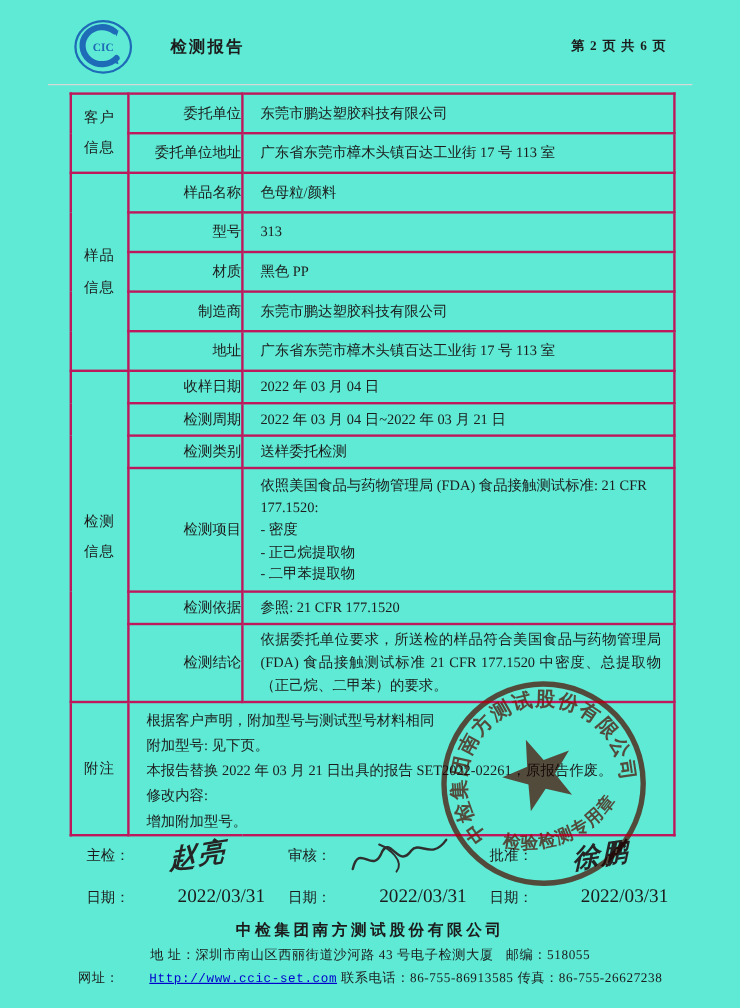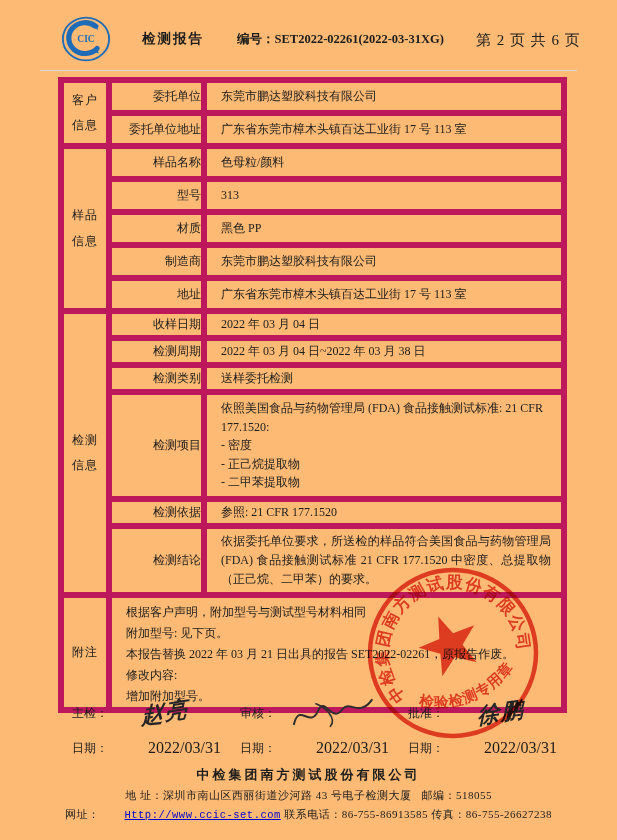--- a/index.html
+++ b/index.html
@@ -1,32 +1,32 @@
 <!DOCTYPE html>
 <html><head>
 <meta charset="utf-8">
 <style>
   * { margin:0; padding:0; box-sizing:border-box; }
   html,body { background:#ffffff; }
   .page {
     position:relative; width:617px; height:840px; margin:0 auto;
-    background:#fdba74; overflow:hidden;
+    background:#5eead4; overflow:hidden;
     font-family:"Liberation Serif","DejaVu Serif",serif;
     color:#1c1c1c;
   }
   
   .header { position:absolute; left:0; top:0; width:617px; height:70px; }
   .logo { position:absolute; left:60px; top:15px; width:52px; height:48px; }
   .hdr-title { position:absolute; left:142px; top:30px; font-size:13.5px; font-weight:bold; letter-spacing:2px; }
   .hdr-no { position:absolute; left:237px; top:31px; font-size:12.5px; font-weight:bold; }
-  .hdr-page { position:absolute; left:476px; top:31px; font-size:15px; font-weight:normal; letter-spacing:1px; white-space:nowrap; }
+  .hdr-page { position:absolute; left:476px; top:31px; font-size:11px; font-weight:bold; letter-spacing:1px; white-space:nowrap; }
   .hdr-divider { position:absolute; left:40px; top:70px; width:537px; height:1px; background:#d9d9d9; }
   
   table.report { position:absolute; left:58px; top:77px; width:503px; border-collapse:collapse; table-layout:fixed; }
-  table.report td { border:6px solid #be185d; font-size:12px; vertical-align:middle; overflow:hidden; }
+  table.report td { border:2px solid #be185d; font-size:12px; vertical-align:middle; overflow:hidden; }
   col.c1 { width:48px; } col.c2 { width:95px; } col.c3 { width:360px; }
   td.group { text-align:center; line-height:2.1; letter-spacing:1px; }
   td.lbl { padding-left:12px;text-align:right; }
   td.val { padding-left:14px; padding-right:10px; }
   .preline { white-space:pre-line; }
   tr.rh-a { height:33px; } tr.rh-b { height:27px; }
   tr.rh-c { height:92px; } tr.rh-d { height:57px; } tr.rh-e { height:105px; }
   td.val.multi { line-height:1.55; padding-top:4px; padding-bottom:4px; }
   td.val.concl { line-height:1.58; text-align:justify; padding-top:3px; padding-bottom:3px; }
   td.val.note { line-height:1.75; padding-top:4px; }
@@ -60,21 +60,20 @@
 <div class="page">
 
   <div class="header">
     <svg class="logo" viewBox="0 0 60 56">
       <ellipse cx="30" cy="28" rx="27" ry="25" fill="none" stroke="#1e6bb8" stroke-width="2.2"></ellipse>
       <path d="M 41 13 A 19 18 0 1 0 43 39" fill="none" stroke="#1e6bb8" stroke-width="6" stroke-linecap="round"></path>
       <path d="M 41 13 l 4 -1 l -2 6 z M 43 39 l 2 6 l -6 -2 z" fill="#1e6bb8"></path>
       <text x="30" y="32" text-anchor="middle" font-size="11" font-weight="bold" font-family="Liberation Serif, DejaVu Serif, serif" fill="#1e6bb8">CIC</text>
     </svg>
     <div class="hdr-title">检测报告</div>
-    <div class="hdr-no"><span>编号：</span><span>SET2022-02261(2022-03-31XG)</span></div>
     <div class="hdr-page">第 2 页 共 6 页</div>
     <div class="hdr-divider"></div>
   </div>
 
   <table class="report">
     <colgroup>
         <col class="c1">
         <col class="c2">
         <col class="c3">
       </colgroup>
@@ -115,21 +114,21 @@
       </tr>
 
       <tr class="rh-b">
         <td class="group preline" rowspan="6">检测
 信息</td>
         <td class="lbl">收样日期</td>
         <td class="val">2022 年 03 月 04 日</td>
       </tr>
       <tr class="rh-b">
         <td class="lbl">检测周期</td>
-        <td class="val">2022 年 03 月 04 日~2022 年 03 月 38 日</td>
+        <td class="val">2022 年 03 月 04 日~2022 年 03 月 21 日</td>
       </tr>
       <tr class="rh-b">
         <td class="lbl">检测类别</td>
         <td class="val">送样委托检测</td>
       </tr>
       <tr class="rh-c">
         <td class="lbl">检测项目</td>
         <td class="val multi preline">依照美国食品与药物管理局 (FDA) 食品接触测试标准: 21 CFR
 177.1520:
 - 密度

